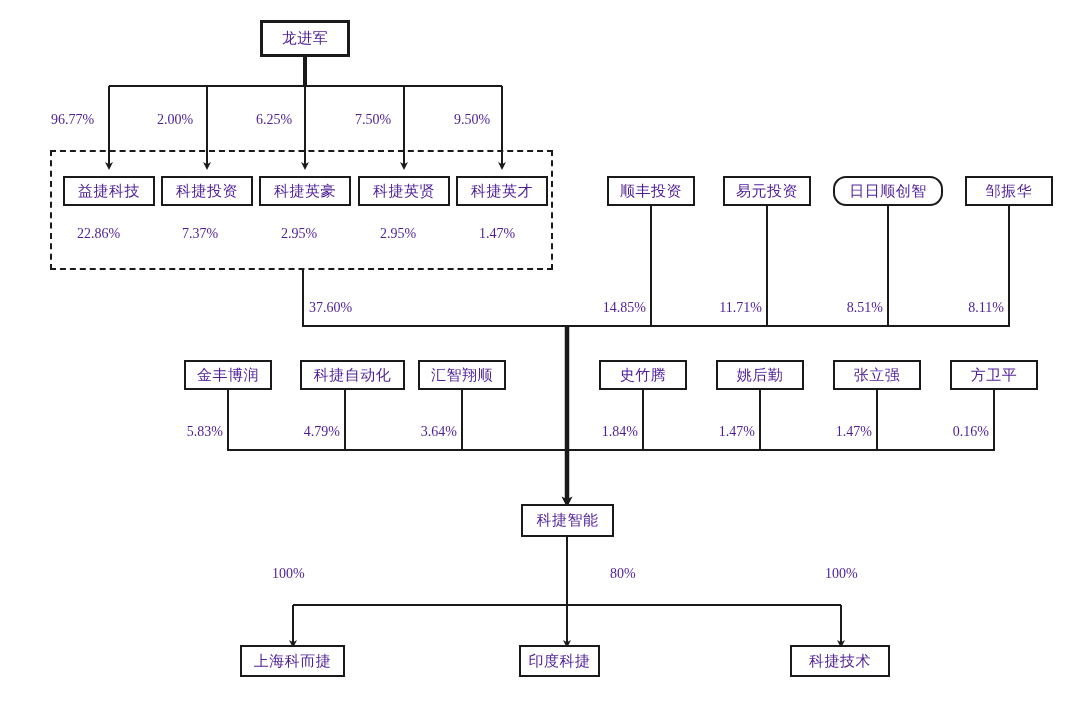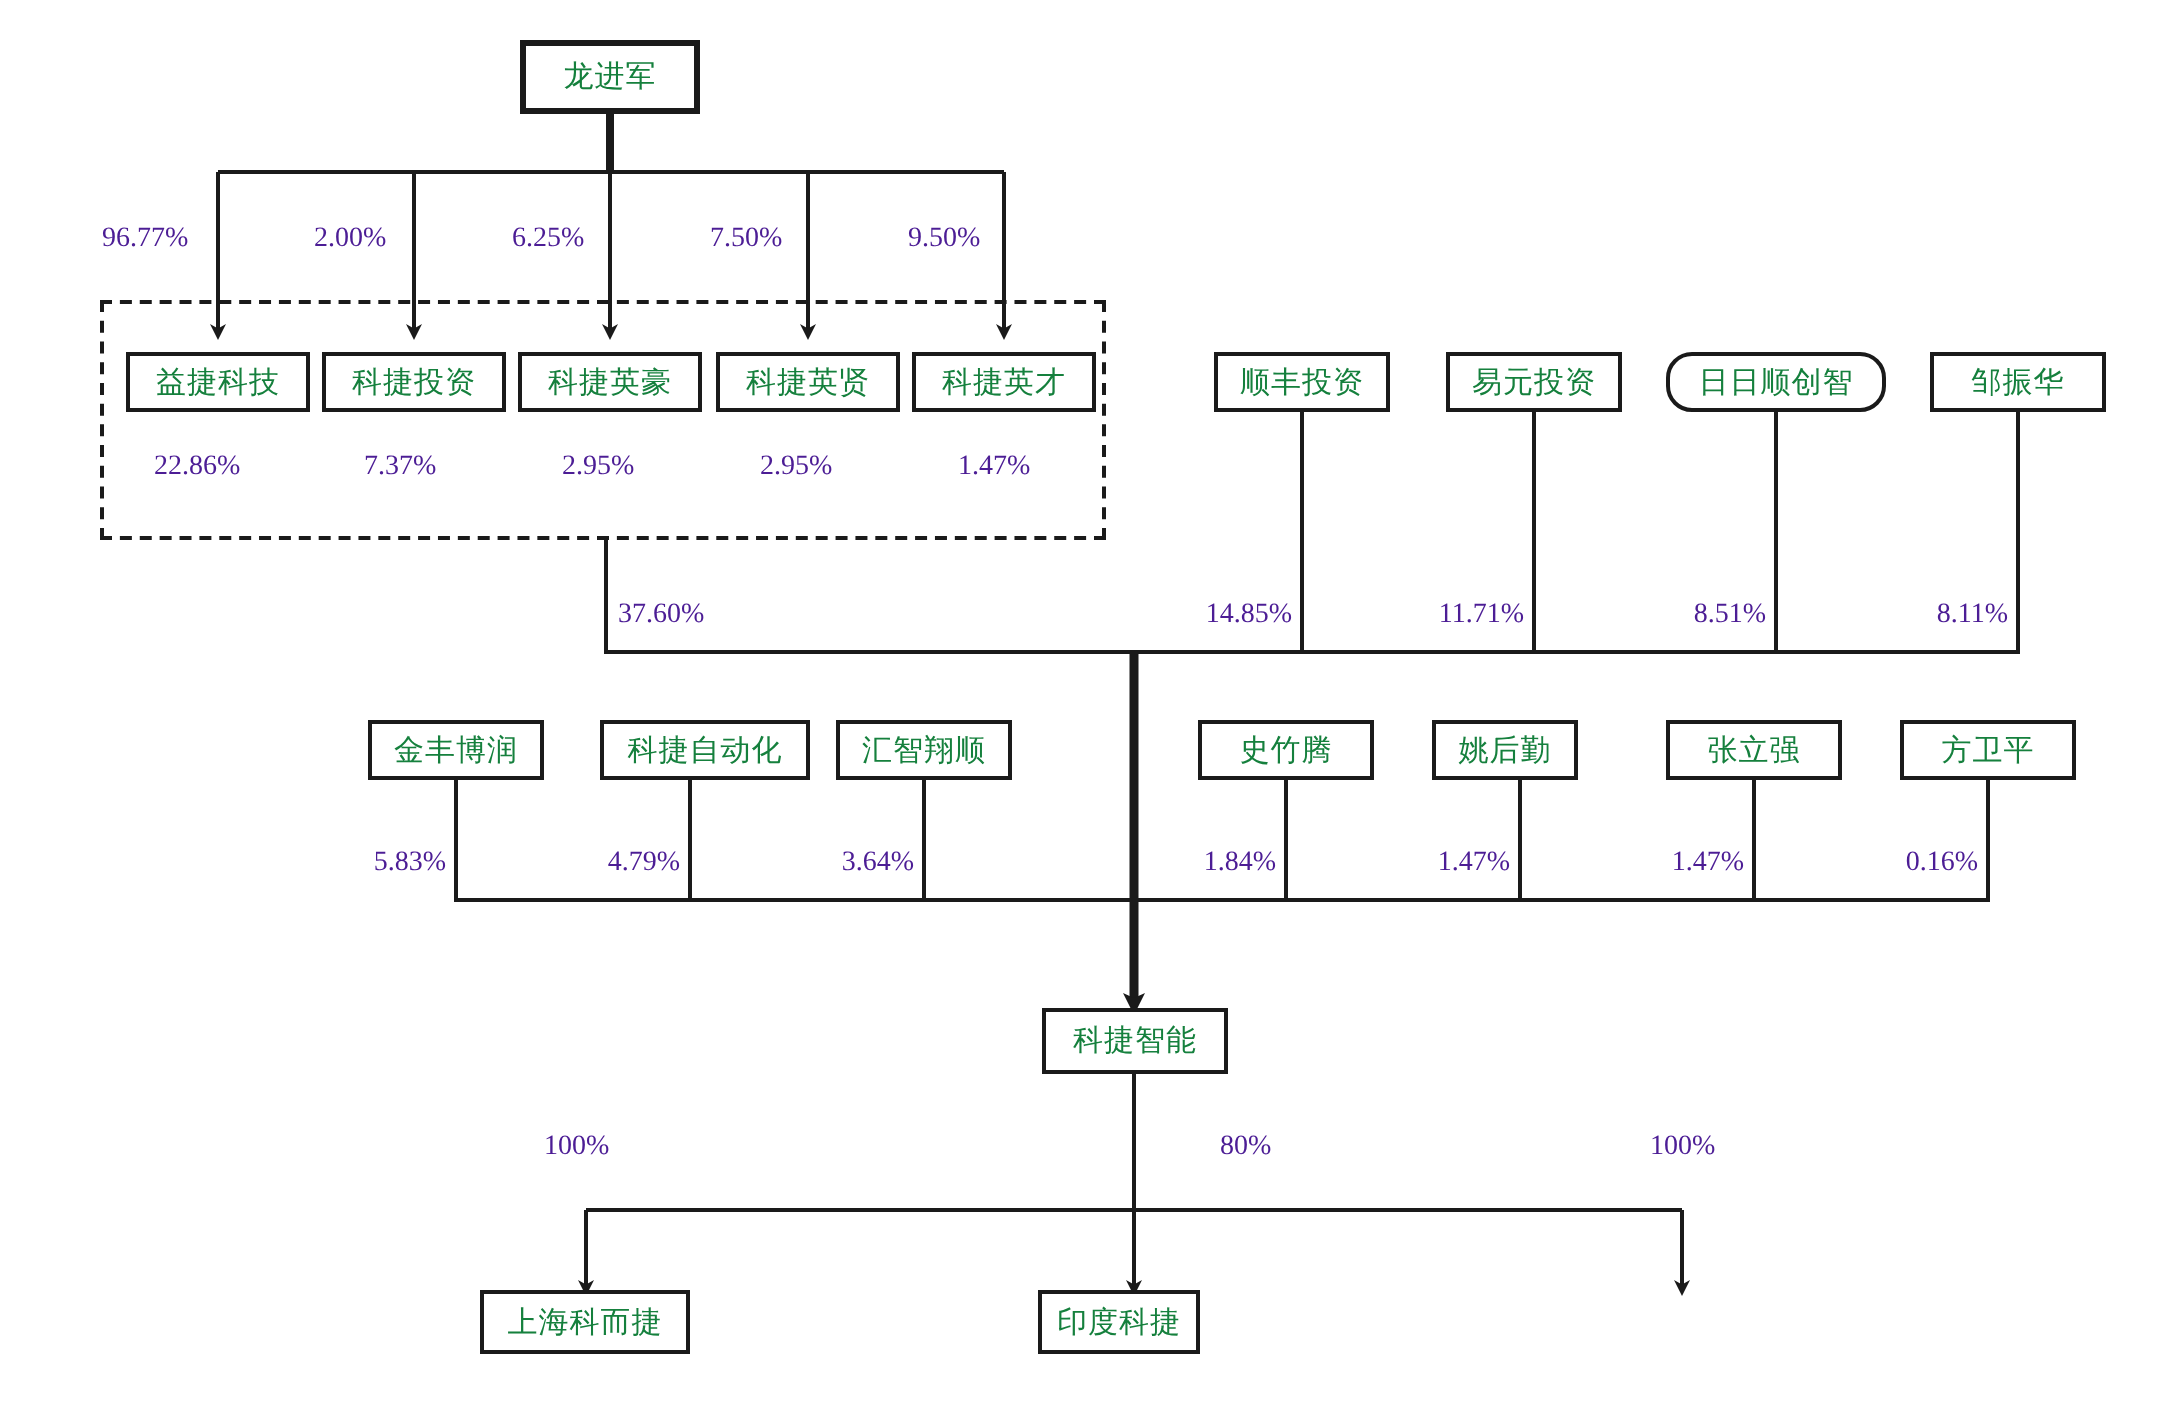--- a/index.html
+++ b/index.html
@@ -28,21 +28,21 @@
   }
   .node {
     position: absolute;
     box-sizing: border-box;
     background: #ffffff;
     border: 2px solid #1a1a1a;
     display: flex;
     align-items: center;
     justify-content: center;
     font-size: 15px;
-    color: #15803d;
+    color: #4c1d95;
     letter-spacing: 0.5px;
     white-space: nowrap;
     z-index: 3;
   }
   .node.thick {
     border-width: 3px;
   }
   .pct {
     position: absolute;
     font-size: 14px;
@@ -177,21 +177,21 @@
   </div>
   <div class="node" style="left:300px; top:360px; width:105px; height:30px;">
     <span>科捷自动化</span>
   </div>
   <div class="node" style="left:418px; top:360px; width:88px; height:30px;">
     <span>汇智翔顺</span>
   </div>
   <div class="node" style="left:599px; top:360px; width:88px; height:30px;">
     <span>史竹腾</span>
   </div>
-  <div class="node" style="left:716px; top:360px; width:73px; height:30px;">
+  <div class="node" style="left:716px; top:360px; width:88px; height:30px;">
     <span>姚后勤</span>
   </div>
   <div class="node" style="left:833px; top:360px; width:88px; height:30px;">
     <span>张立强</span>
   </div>
   <div class="node" style="left:950px; top:360px; width:88px; height:30px;">
     <span>方卫平</span>
   </div>
 
   <div class="pct right" style="left:168px; top:424px; width:55px; text-align:right;">5.83%</div>
@@ -209,14 +209,17 @@
   <div class="pct" style="left:272px; top:566px;">100%</div>
   <div class="pct" style="left:610px; top:566px;text-align:center;">80%</div>
   <div class="pct" style="left:825px; top:566px;">100%</div>
 
   <div class="node" style="left:240px; top:645px; width:105px; height:32px;">
     <span>上海科而捷</span>
   </div>
   <div class="node" style="left:519px; top:645px; width:81px; height:32px;">
     <span>印度科捷</span>
   </div>
+  <div class="node" style="left:790px; top:645px; width:100px; height:32px;">
+    <span>科捷技术</span>
+  </div>
 
 </div>
 
 </body></html>

